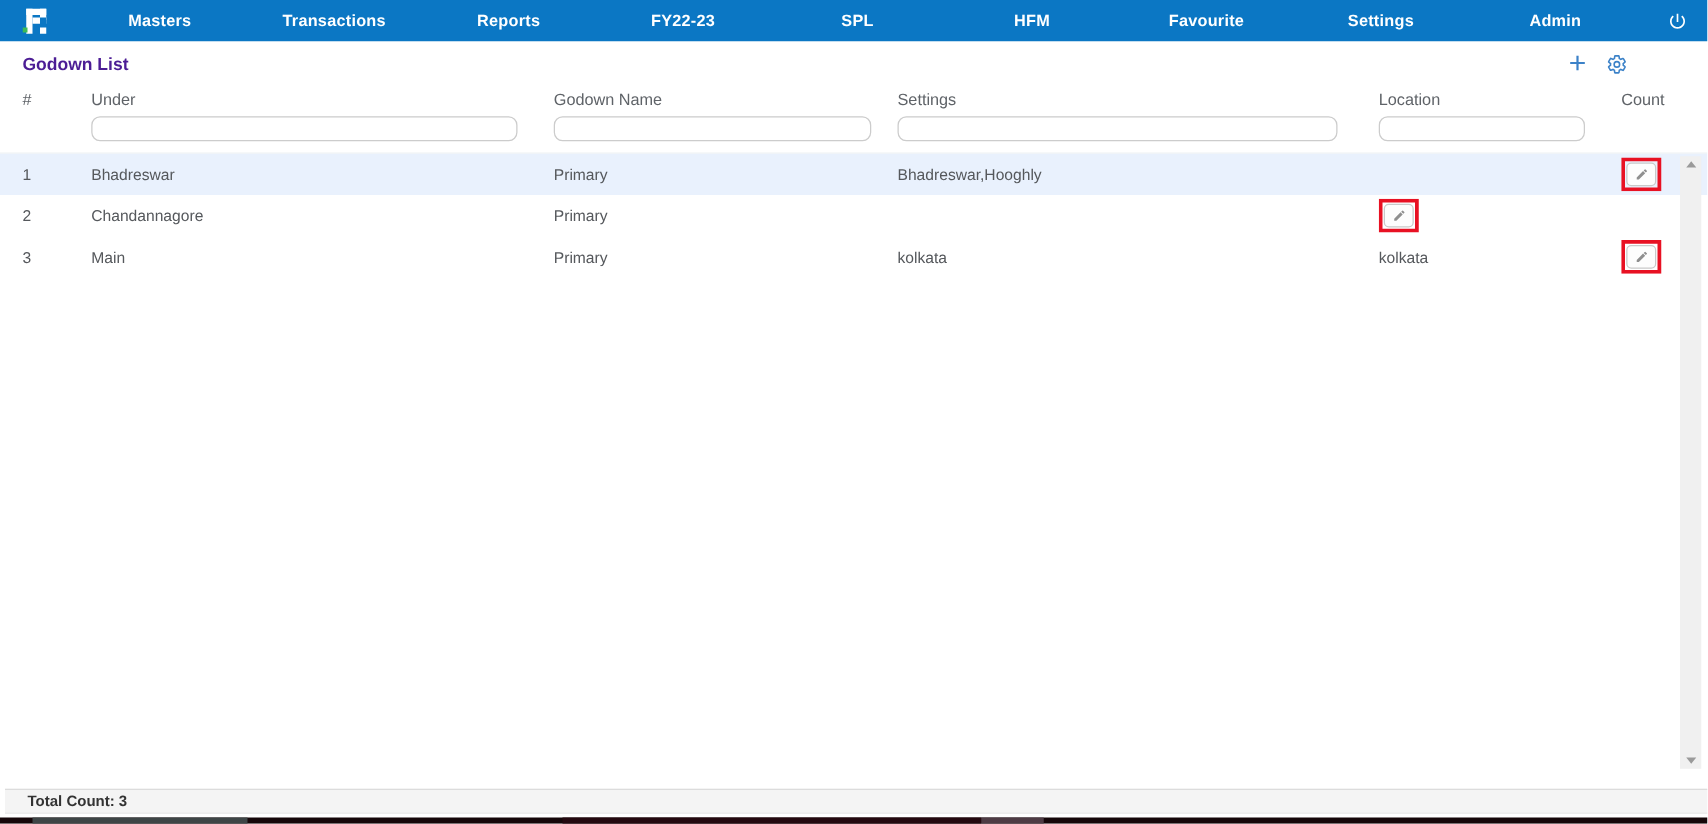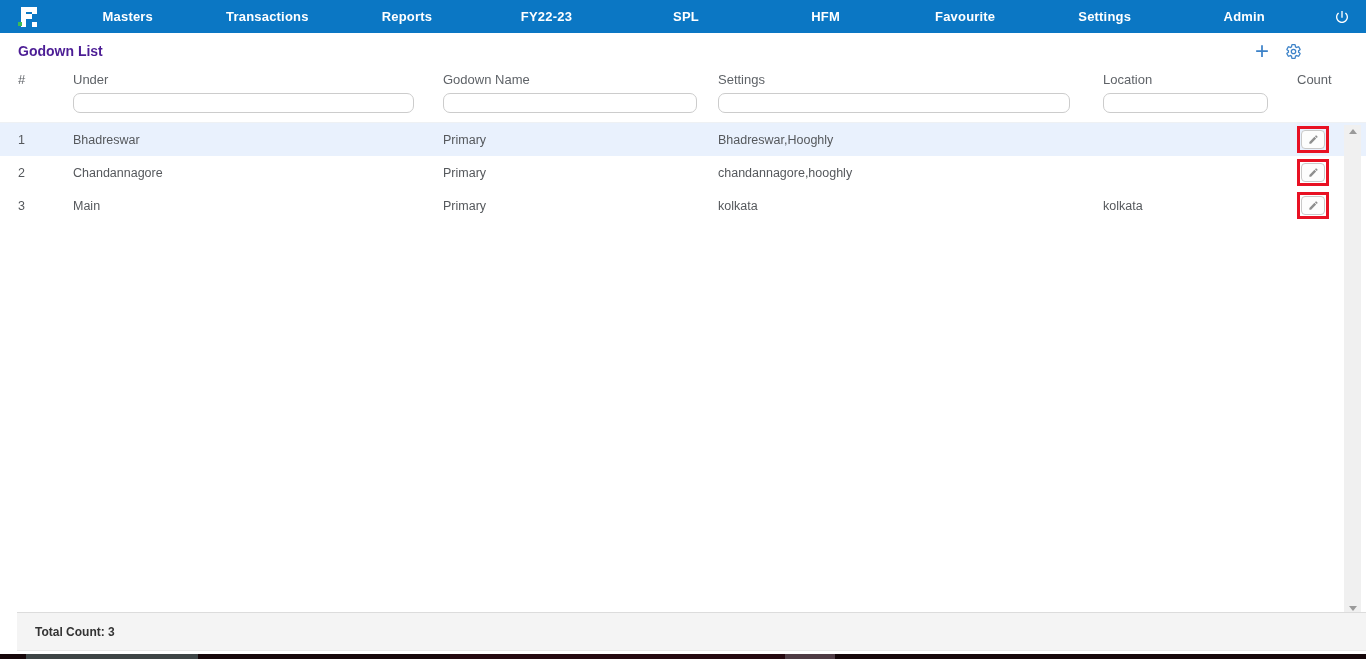--- a/index.html
+++ b/index.html
@@ -68,21 +68,21 @@
     position:absolute; top:125px; right:5px; width:17px; height:490px;
     background:#f0f0f0; display:flex; flex-direction:column; justify-content:space-between;
     align-items:center; padding:4px 0;
   }
   .scroll-arrow { width:0; height:0; border-left:4px solid transparent; border-right:4px solid transparent; cursor:pointer; }
   .scroll-arrow.up { border-bottom:5px solid #9a9a9a; }
   .scroll-arrow.down { border-top:5px solid #9a9a9a; }
 
   
   .footer {
-    position:absolute; left:17px; right:0; bottom:8px; height:39px;
+    position:absolute; left:4px; right:0; bottom:8px; height:20px;
     background:#f4f4f4; border-top:1px solid #dcdcdc; border-bottom:1px solid #e9e9e9;
     display:flex; align-items:center; padding-left:18px;
     font-size:12px; font-weight:700; color:#333;
   }
   .bottom-strip { position:absolute; left:0; right:0; bottom:0; height:5px; background:#150609; }
   .strip-seg { position:absolute; top:0; height:5px; }
   .seg-gray { left:26px; width:172px; background:#3e4546; }
   .seg-maroon { left:450px; width:335px; background:#24080f; }
   .seg-light { left:785px; width:50px; background:#4e3b44; }
 </style>
@@ -168,21 +168,20 @@
           </svg>
         </button>
       </span>
     </div>
   </div>
 
   <div class="grid trow">
     <div class="cell">2</div>
     <div class="cell">Chandannagore</div>
     <div class="cell">Primary</div>
-    <div class="cell">chandannagore,hooghly</div>
     <div class="cell"></div>
     <div class="cell">
       <span class="edit-annot">
         <button class="edit-btn">
           <svg width="11" height="11" viewBox="0 0 24 24">
             <path fill="#8f8f8f" d="M3 17.25V21h3.75L17.81 9.94l-3.75-3.75L3 17.25zM20.71 7.04c.39-.39.39-1.02 0-1.41l-2.34-2.34a.9959.9959 0 0 0-1.41 0l-1.83 1.83 3.75 3.75 1.83-1.83z"></path>
           </svg>
         </button>
       </span>
     </div>

